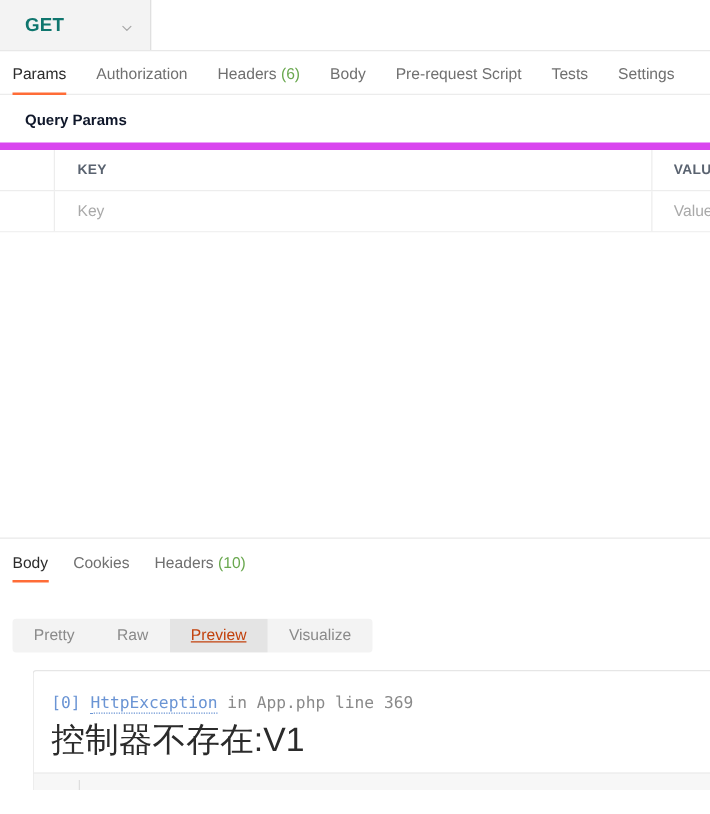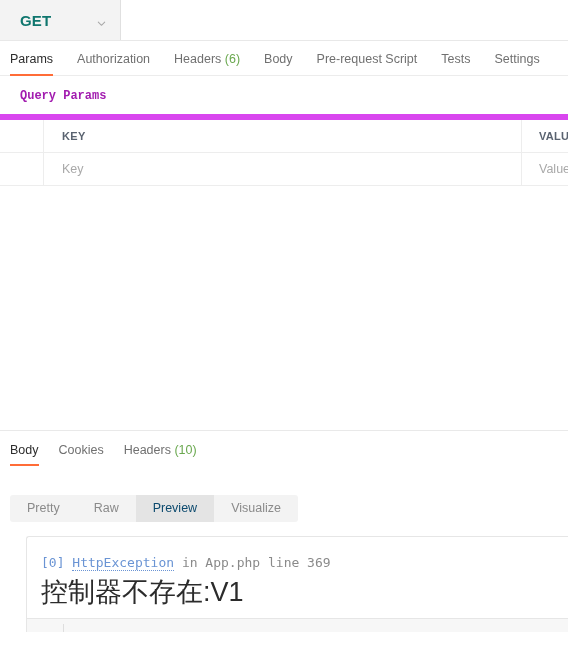--- a/index.html
+++ b/index.html
@@ -88,23 +88,22 @@
     bottom: -1px;
     height: 2px;
     background: #ff6c37;
   }
   .tab .count { color: #6aa84f; }
 
   
   .section-title {
     font-size: 12px;
     font-weight: bold;
-    color: #a21caf;
+    color: #0f172a;
     padding: 13px 0 11px 20px;
-    font-family: Liberation Mono, monospace;
   }
   .params-table {
     border-top: 6px solid #d946ef;
   }
   .p-row {
     display: flex;
     height: 32px;
     border-bottom: 1px solid #ededed;
   }
   .p-check {
@@ -168,21 +167,22 @@
   }
   .seg {
     font-size: 12.5px;
     color: #8a8a8a;
     padding: 6px 17px 7px;
     cursor: pointer;
     white-space: nowrap;
   }
   .seg.active {
     background: #e4e4e4;
-    color: #0c4a6e;
+    color: #c2410c;
+    text-decoration: underline;
   }
 
   
   .preview-area { padding: 14px 0 0 26px; }
   .preview-card {
     border: 1px solid #e6e6e6;
     border-right: none;
     border-bottom: none;
     border-radius: 3px 0 0 0;
     background: #fff;

